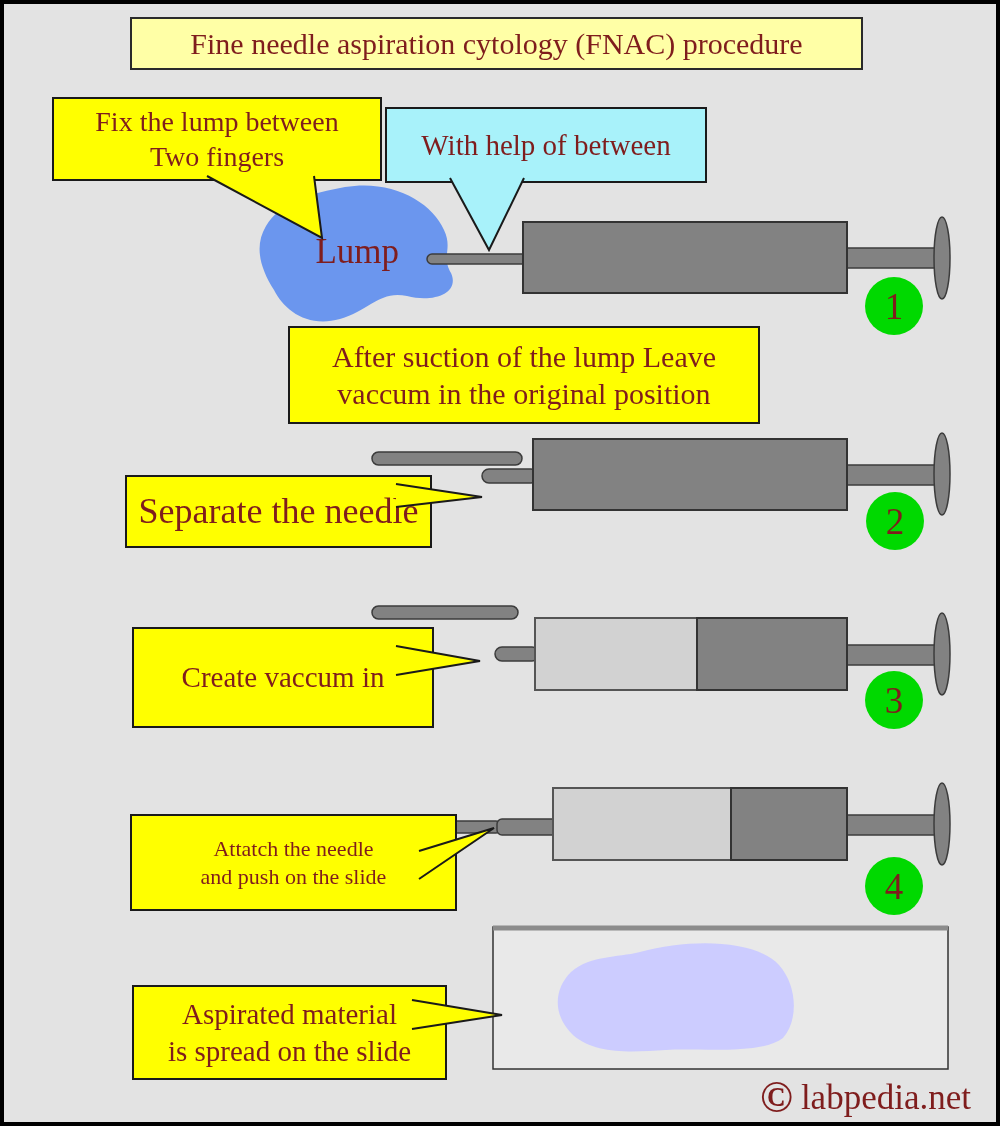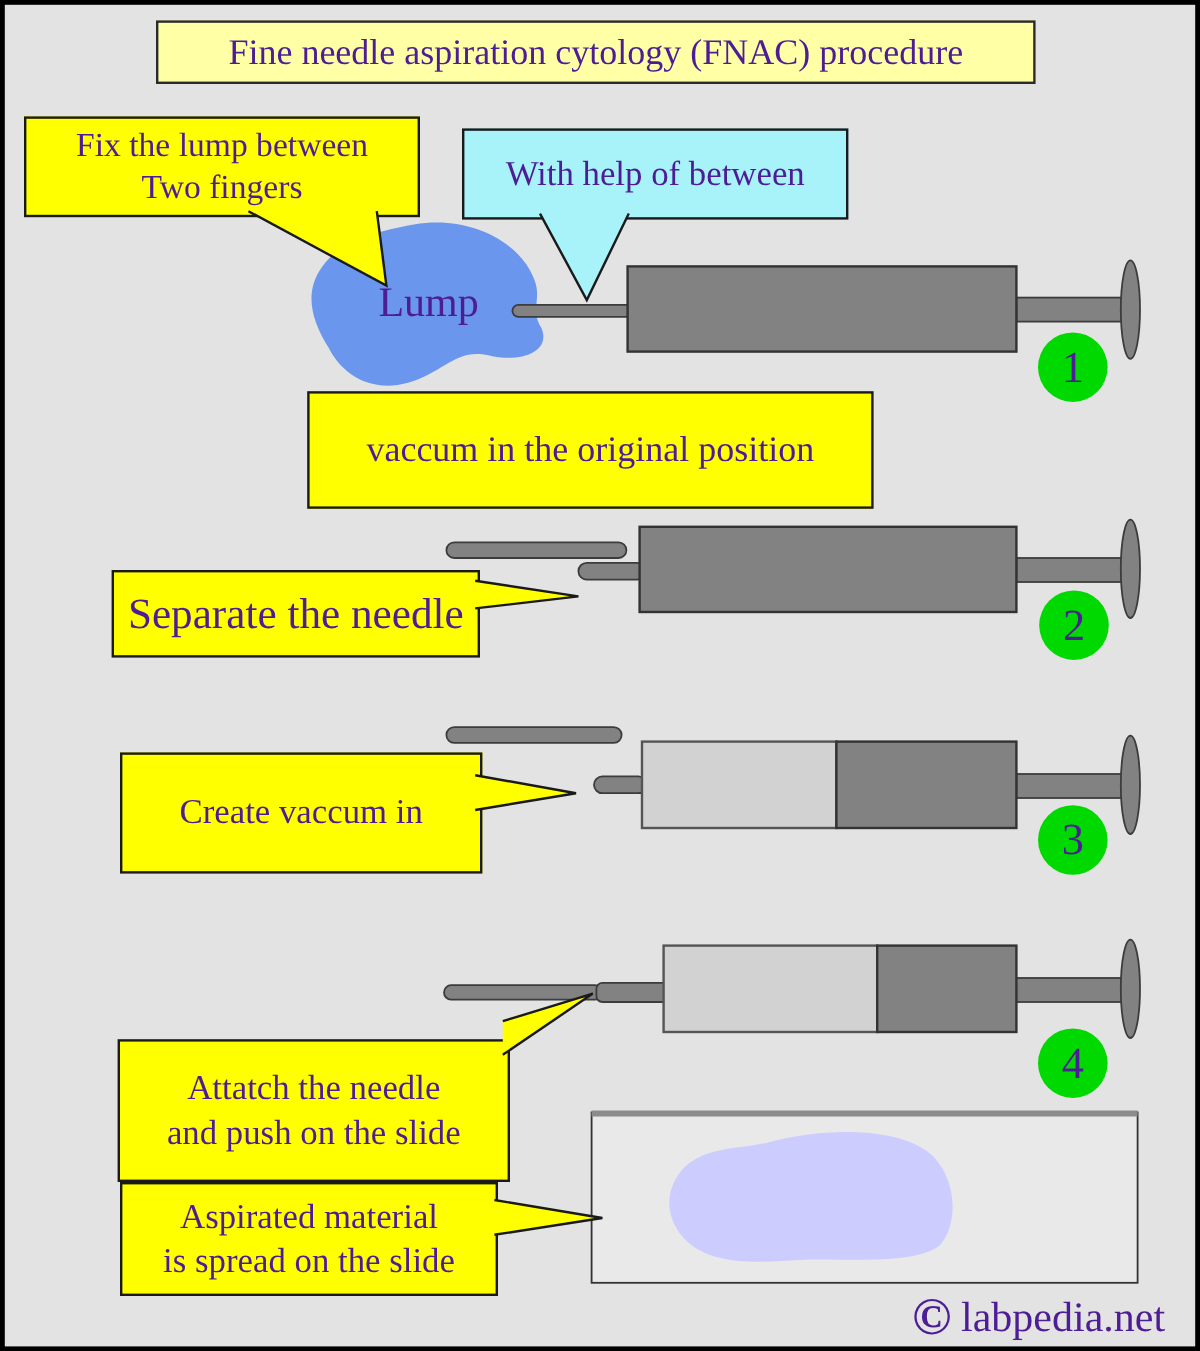--- a/index.html
+++ b/index.html
@@ -4,38 +4,39 @@
 <style>
   html,body{margin:0;padding:0;background:#888;}
   #canvas{
     position:relative;
     width:1000px;height:1126px;
     background:#e3e3e3;
     border:4px solid #000;
     box-sizing:border-box;
     overflow:hidden;
     font-family:"Liberation Serif", serif;
-    color:#4c1d95;
+    color:#7f1d1d;
   }
   .box{
     position:absolute;
     display:flex;flex-direction:column;
     align-items:center;justify-content:center;
     text-align:center;
     box-sizing:border-box;
     line-height:1.25;
   }
   .title-box{
     background:#ffffa6;
     border:2px solid #2a2a2a;
     font-size:30px;
   }
   .yellow{
     background:#ffff00;
     border:2px solid #1a1a1a;
+    margin-left:32px;
   }
   .cyan{
     background:#a8f2fa;
     border:2px solid #1a1a1a;
   }
   .badge{
     position:absolute;
     width:58px;height:58px;
     border-radius:50%;
     background:#00d900;
@@ -115,32 +116,33 @@
     <span>Two fingers</span>
   </div>
 
   <div class="box cyan" style="left:381px;top:103px;width:322px;height:76px;font-size:29px">
     <span>With help of between</span>
   </div>
 
   <div class="lump-label" style="left:291px;top:228px;width:104px">Lump</div>
 
   <div class="box yellow" style="left:252px;top:322px;width:472px;height:98px;font-size:30px">
+    <span>After suction of the lump Leave</span>
     <span>vaccum in the original position</span>
   </div>
 
   <div class="box yellow" style="left:89px;top:471px;width:307px;height:73px;font-size:36px">
     <span>Separate the needle</span>
   </div>
 
   <div class="box yellow" style="left:96px;top:623px;width:302px;height:101px;font-size:29px">
     <span>Create vaccum in</span>
   </div>
 
-  <div class="box yellow" style="left:94px;top:862px;width:327px;height:119px;font-size:29px">
+  <div class="box yellow" style="left:94px;top:810px;width:327px;height:97px;font-size:22px">
     <span>Attatch the needle</span>
     <span>and push on the slide</span>
   </div>
 
   <div class="box yellow" style="left:96px;top:981px;width:315px;height:95px;font-size:29px">
     <span>Aspirated material</span>
     <span>is spread on the slide</span>
   </div>
 
   <svg width="992" height="1118" viewBox="0 0 992 1118" style="pointer-events:none">

